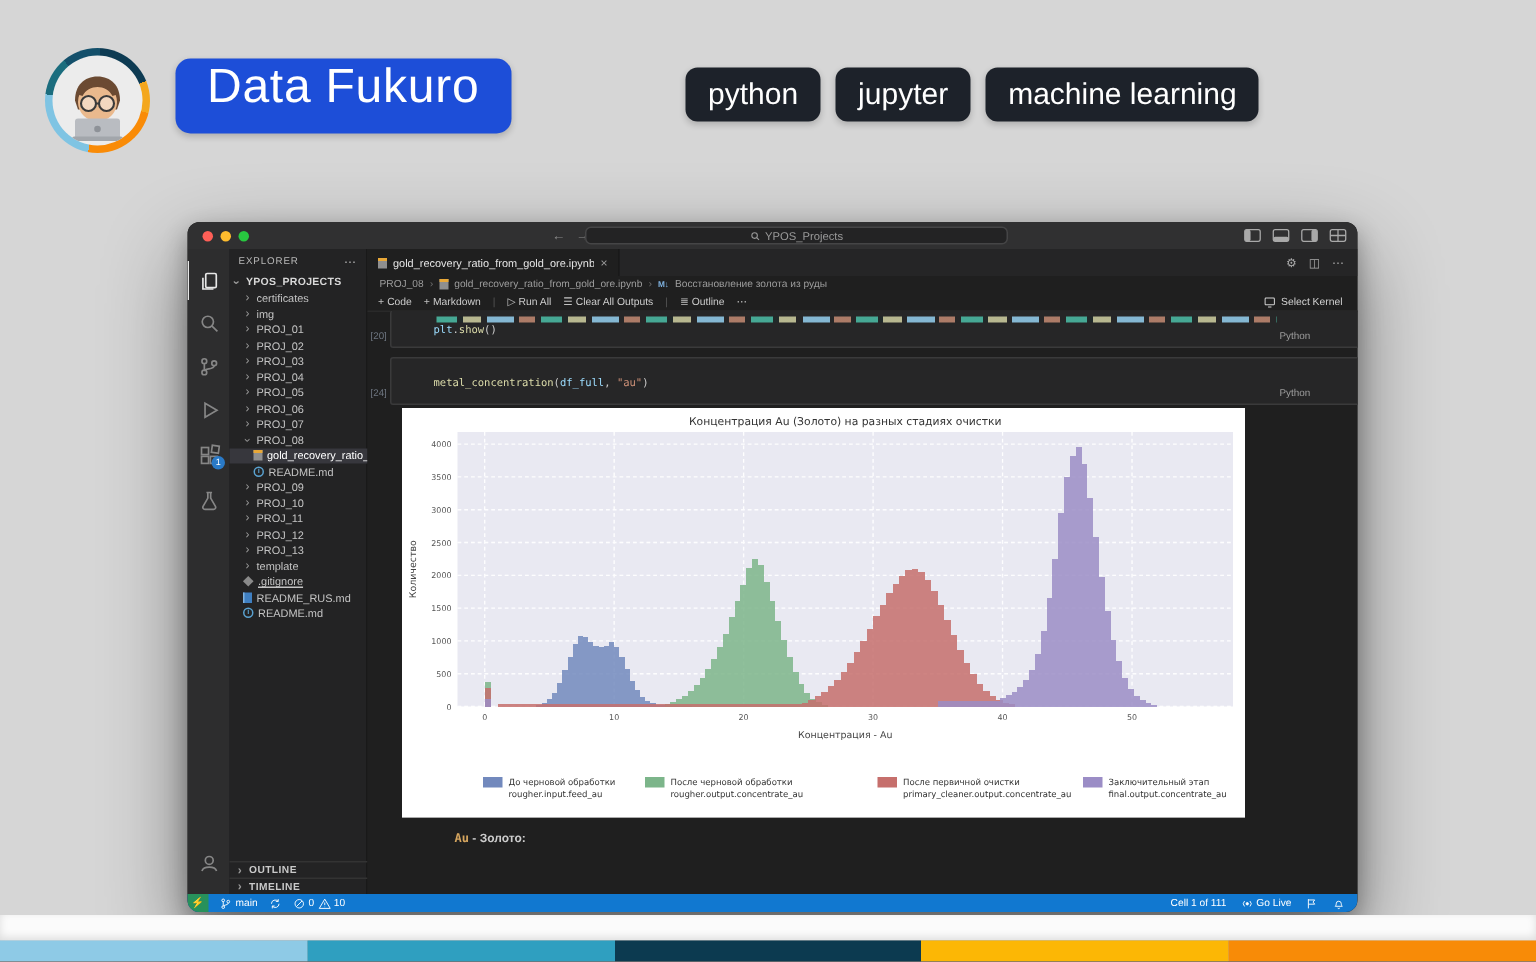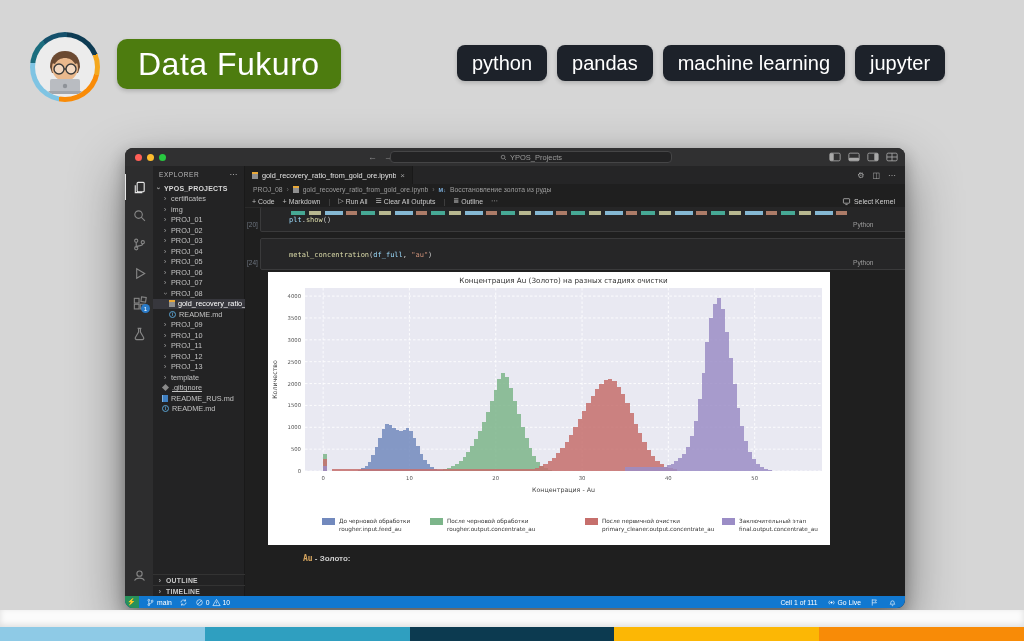--- a/index.html
+++ b/index.html
@@ -4,22 +4,22 @@
 <style>
   *{margin:0;padding:0;box-sizing:border-box;cursor:default;}
   html,body{width:1024px;height:641px;}
   body{position:relative;background:#d6d6d6;font-family:"Liberation Sans",sans-serif;overflow:hidden;}
 
   
   .avatar{position:absolute;left:30px;top:32px;width:70px;height:70px;border-radius:50%;
     background:conic-gradient(from 320deg,#14506b 0 12%,#0d3b53 12% 30%,#f4a71d 30% 40%,#f98b07 40% 64%,#7fc4e3 64% 88%,#1b6d7e 88% 100%);
     display:flex;align-items:center;justify-content:center;}
   .avatar-inner{width:60px;height:60px;border-radius:50%;background:#ececec;overflow:hidden;display:flex;align-items:flex-end;justify-content:center;}
-  .brand-box{position:absolute;left:117px;top:39px;height:50px;background:#4d7c0f;border-radius:10px;
-    display:flex;align-items:center;padding:0 21px;box-shadow:0 2px 4px rgba(0,0,0,.18);}
+  .brand-box{position:absolute;left:117px;top:39px;height:50px;background:#1d4ed8;border-radius:10px;
+    display:flex;align-items:flex-start;padding:0 21px;box-shadow:0 2px 4px rgba(0,0,0,.18);}
   .brand-box span{color:#fff;font-size:32px;font-weight:500;letter-spacing:.5px;}
   .tags{position:absolute;left:457px;top:45px;display:flex;gap:10px;}
   .tag{background:#1d222a;color:#fff;border-radius:8px;height:36px;display:flex;align-items:center;
     padding:0 15px;font-size:20px;box-shadow:0 2px 4px rgba(0,0,0,.18);}
 
   
   .window{position:absolute;left:125px;top:148px;width:780px;height:460px;background:#1e1e1e;border-radius:8px;
     overflow:hidden;box-shadow:0 22px 55px rgba(0,0,0,.45),0 6px 16px rgba(0,0,0,.3);}
 
   .titlebar{position:absolute;left:0;top:0;width:780px;height:18px;background:#303031;display:flex;align-items:center;}
@@ -116,23 +116,22 @@
       <rect x="11" y="50" width="34" height="3" rx="1.5" fill="#a2a6ab"></rect>
       <circle cx="28" cy="45" r="2.2" fill="#8e9298"></circle>
     </svg>
   </div>
 </div>
 <div class="brand-box">
   <span>Data Fukuro</span>
 </div>
 <div class="tags" id="tags">
     <span class="tag">python</span>
-    <span class="tag">pandas</span>
+    <span class="tag">jupyter</span>
     <span class="tag">machine learning</span>
-    <span class="tag">jupyter</span>
   </div>
 
 <div class="window">
 
   <div class="titlebar">
     <span class="dot r"></span>
     <span class="dot y"></span>
     <span class="dot g"></span>
     <div class="nav-arrows">
       <span>←</span>

